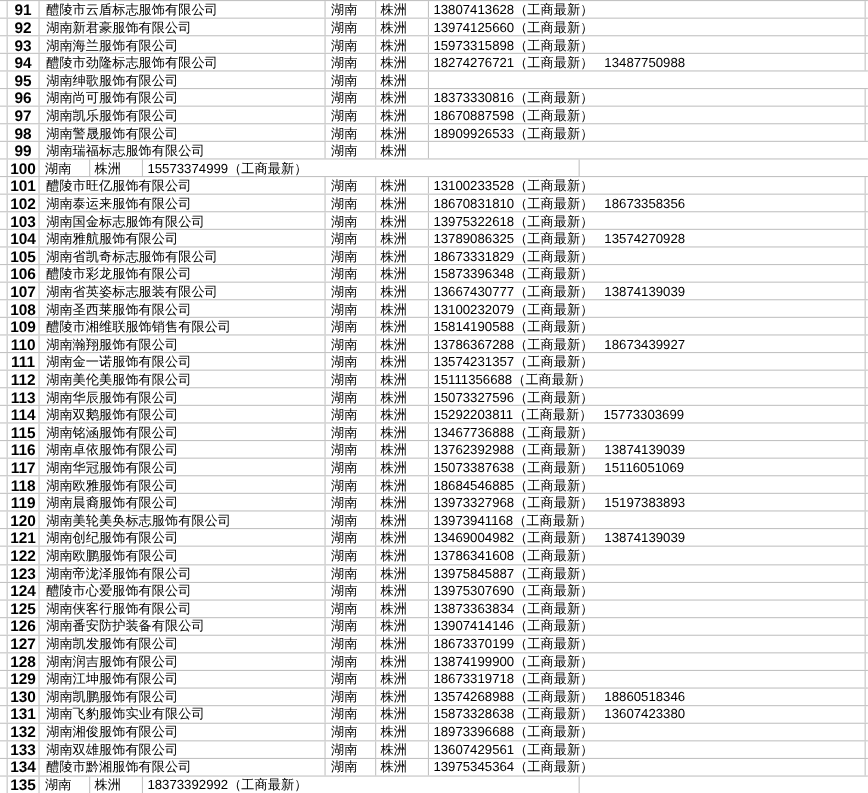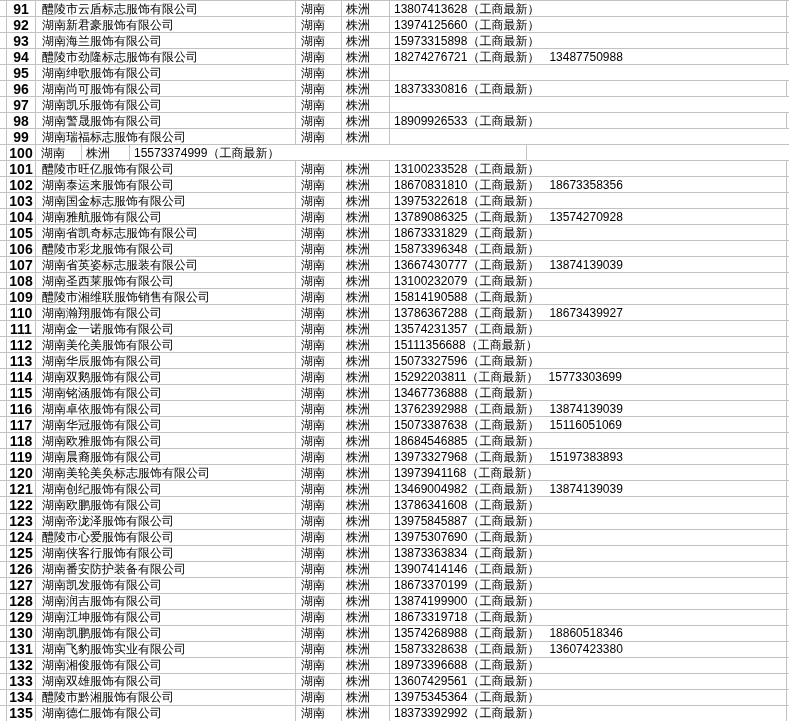--- a/index.html
+++ b/index.html
@@ -118,20 +118,24 @@
     </div>
     <div class="cell c-filler"></div>
   </div>
 
   <div class="row">
     <div class="cell c-sliver"></div>
     <div class="cell c-num">97</div>
     <div class="cell c-name">湖南凯乐服饰有限公司</div>
     <div class="cell c-prov">湖南</div>
     <div class="cell c-city">株洲</div>
+    <div class="cell c-phone">
+      <span class="p1">18670887598（工商最新）</span>
+      <span class="p2"></span>
+    </div>
     <div class="cell c-filler"></div>
   </div>
 
   <div class="row">
     <div class="cell c-sliver"></div>
     <div class="cell c-num">98</div>
     <div class="cell c-name">湖南警晟服饰有限公司</div>
     <div class="cell c-prov">湖南</div>
     <div class="cell c-city">株洲</div>
     <div class="cell c-phone">
@@ -600,21 +604,20 @@
     <div class="cell c-phone">
       <span class="p1">13975345364（工商最新）</span>
       <span class="p2"></span>
     </div>
     <div class="cell c-filler"></div>
   </div>
 
   <div class="row">
     <div class="cell c-sliver"></div>
     <div class="cell c-num">135</div>
-    <div class="cell c-name">湖南德仁服饰有限公司</div>
     <div class="cell c-prov">湖南</div>
     <div class="cell c-city">株洲</div>
     <div class="cell c-phone">
       <span class="p1">18373392992（工商最新）</span>
       <span class="p2"></span>
     </div>
     <div class="cell c-filler"></div>
   </div>
 </div>
 

